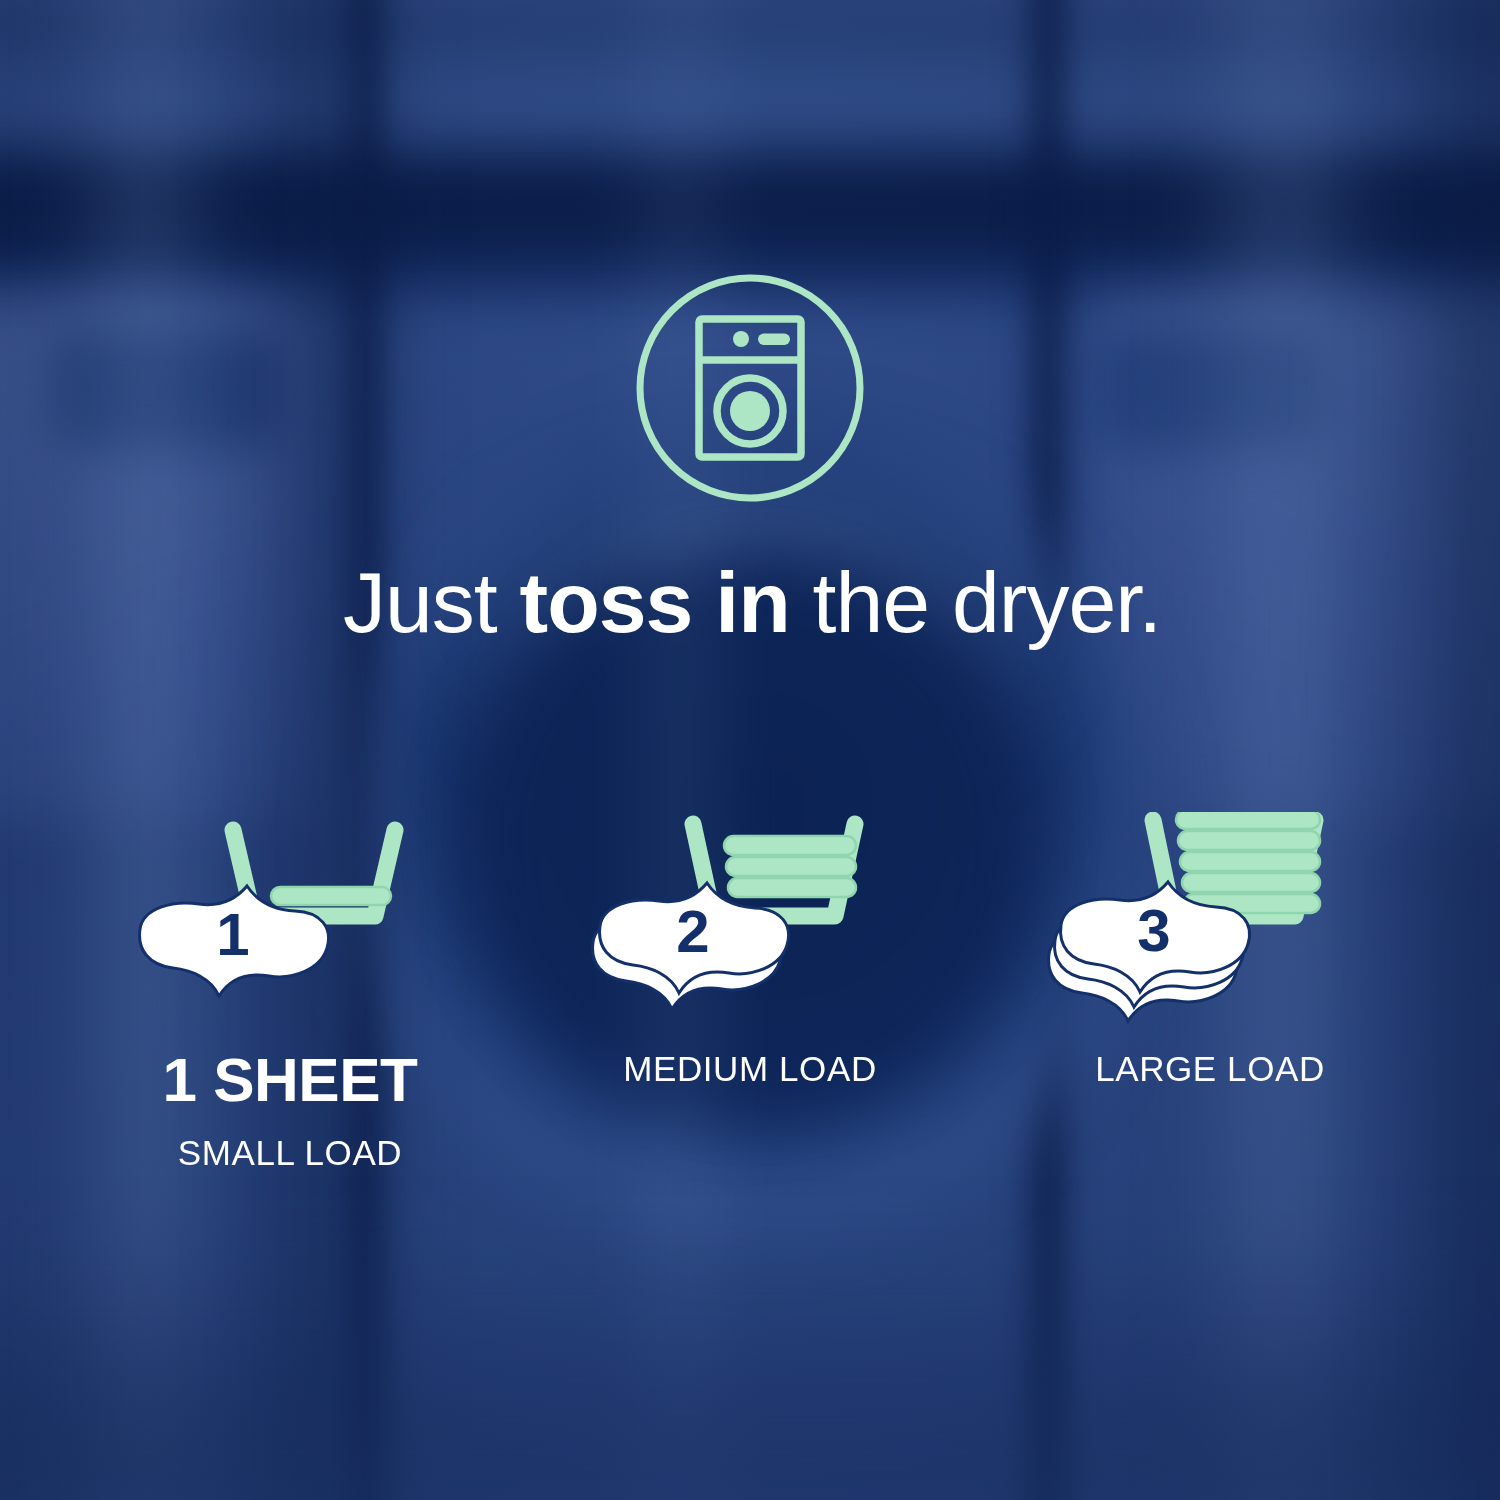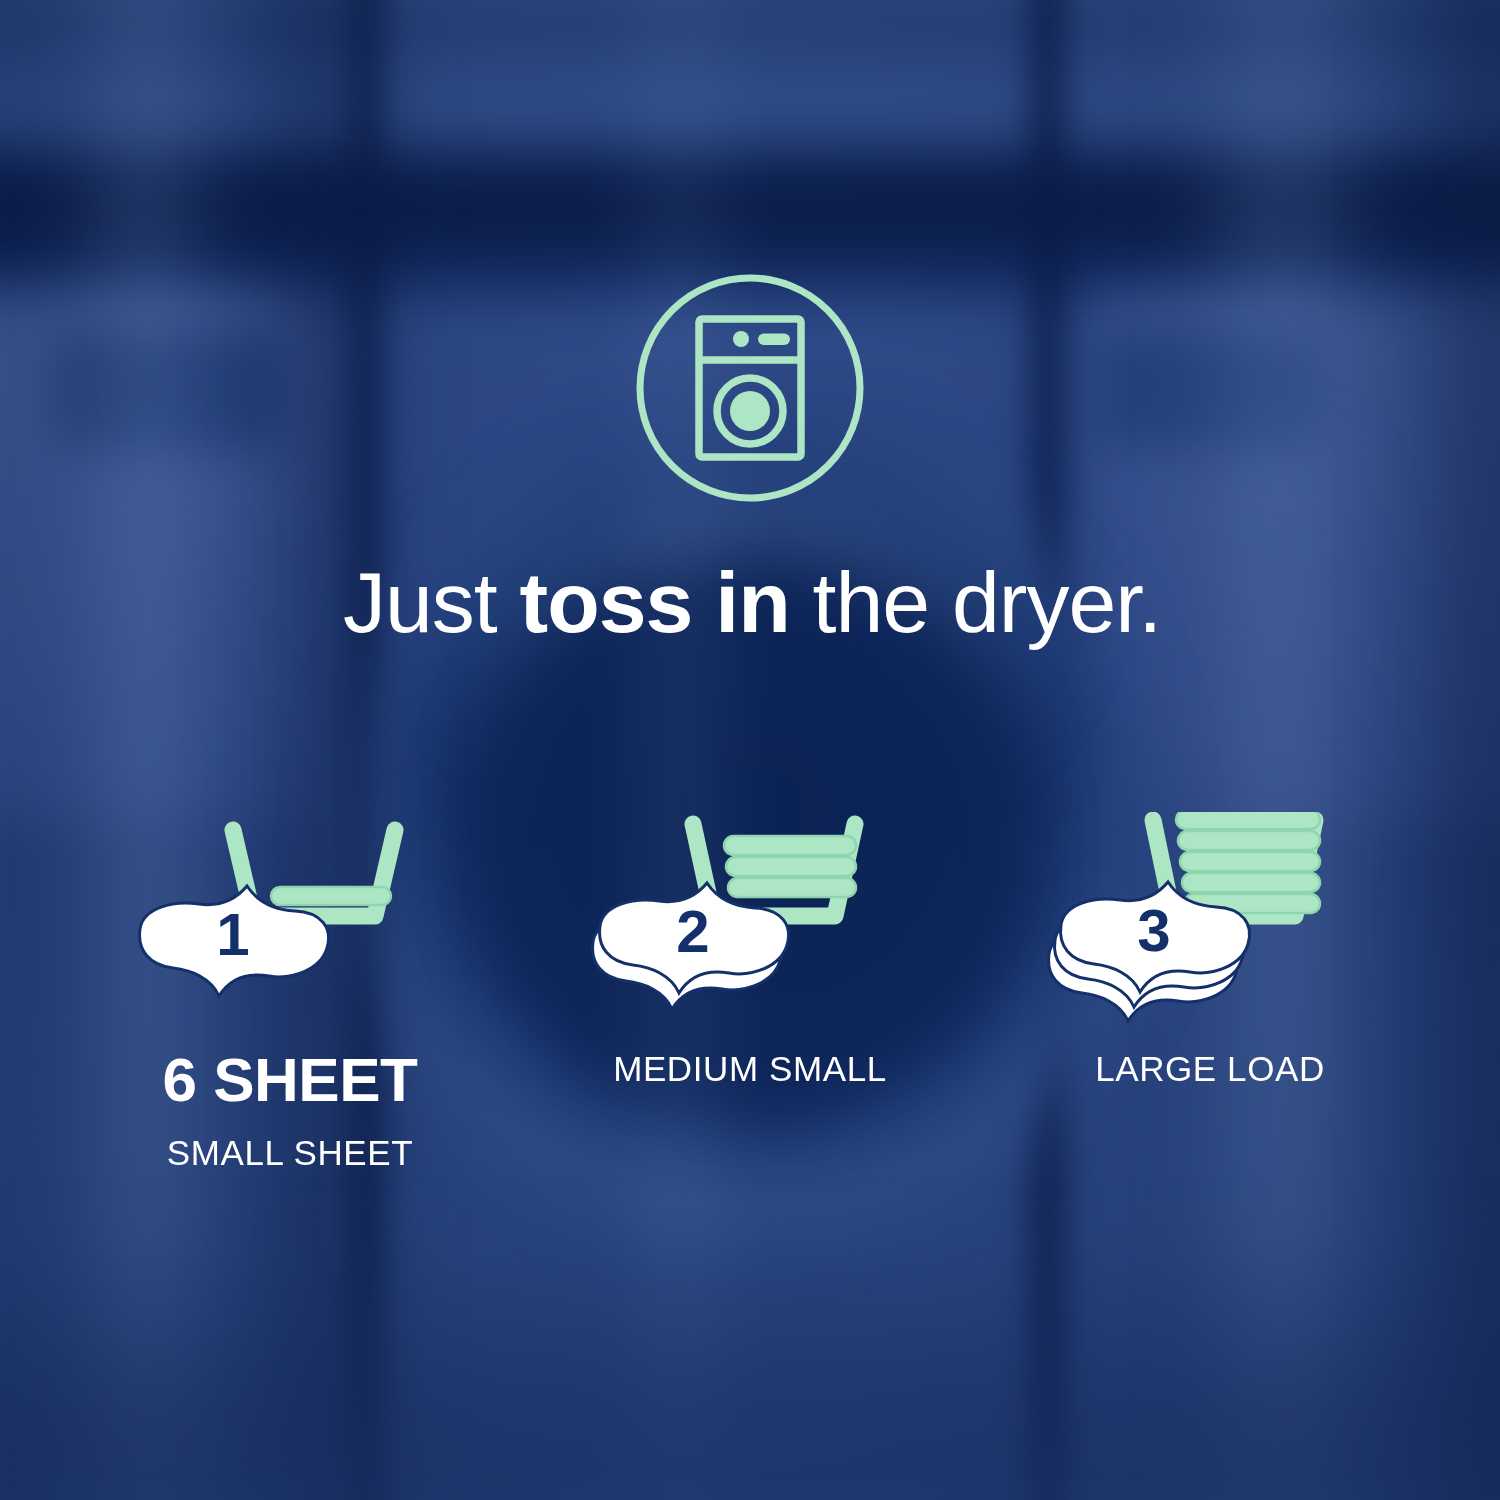--- a/index.html
+++ b/index.html
@@ -276,22 +276,22 @@
                        C 134 92, 152 98, 170 99
                        C 196 100, 208 116, 202 136
                        C 196 157, 168 168, 144 164
                        C 120 160, 104 168, 94 184
                        C 86 166, 66 158, 48 156
                        C 24 153, 12 138, 15 117 Z" fill="#FFFFFF" stroke="#14306B" stroke-width="3"></path>
               <text x="108" y="143" text-anchor="middle" font-family="Liberation Sans, sans-serif" font-size="60" font-weight="700" fill="#14306B">1</text>
             </g>
           </svg>
         </div>
-        <div class="step-title">6 SHEET</div>
-        <div class="step-sub">SMALL SHEET</div>
+        <div class="step-title">1 SHEET</div>
+        <div class="step-sub">SMALL LOAD</div>
       </div>
 
       <div class="step">
         <div class="step-art">
           <svg width="330" height="215" viewBox="0 0 330 215">
             <path d="M108 12 L128 104 L250 104 L270 12" fill="none" stroke="#ADE6C4" stroke-width="17" stroke-linecap="round" stroke-linejoin="round"></path>
             <g>
               <rect x="139" y="24" width="132" height="19" rx="9.5" fill="#ADE6C4" stroke="#8FD6AE" stroke-width="2.5"></rect>
               <rect x="141" y="45" width="130" height="19" rx="9.5" fill="#ADE6C4" stroke="#8FD6AE" stroke-width="2.5"></rect>
               <rect x="143" y="66" width="128" height="19" rx="9.5" fill="#ADE6C4" stroke="#8FD6AE" stroke-width="2.5"></rect>
@@ -314,21 +314,21 @@
                        C 134 89, 152 95, 170 96
                        C 196 97, 208 113, 202 133
                        C 196 154, 168 165, 144 161
                        C 120 157, 104 165, 94 181
                        C 86 163, 66 155, 48 153
                        C 24 150, 12 135, 15 114 Z" fill="#FFFFFF" stroke="#14306B" stroke-width="3"></path>
               <text x="108" y="140" text-anchor="middle" font-family="Liberation Sans, sans-serif" font-size="60" font-weight="700" fill="#14306B">2</text>
             </g>
           </svg>
         </div>
-        <div class="step-sub">MEDIUM SMALL</div>
+        <div class="step-sub">MEDIUM LOAD</div>
       </div>
 
       <div class="step">
         <div class="step-art">
           <svg width="330" height="215" viewBox="0 0 330 215">
             <path d="M108 8 L128 104 L250 104 L270 8" fill="none" stroke="#ADE6C4" stroke-width="17" stroke-linecap="round" stroke-linejoin="round"></path>
             <g>
               <rect x="131" y="-2" width="144" height="19" rx="9.5" fill="#ADE6C4" stroke="#8FD6AE" stroke-width="2.5"></rect>
               <rect x="133" y="19" width="142" height="19" rx="9.5" fill="#ADE6C4" stroke="#8FD6AE" stroke-width="2.5"></rect>
               <rect x="135" y="40" width="140" height="19" rx="9.5" fill="#ADE6C4" stroke="#8FD6AE" stroke-width="2.5"></rect>

